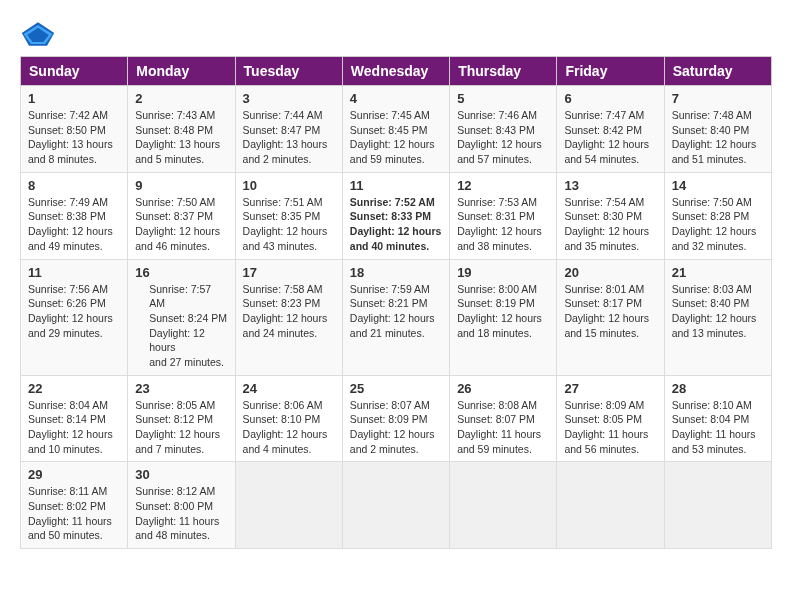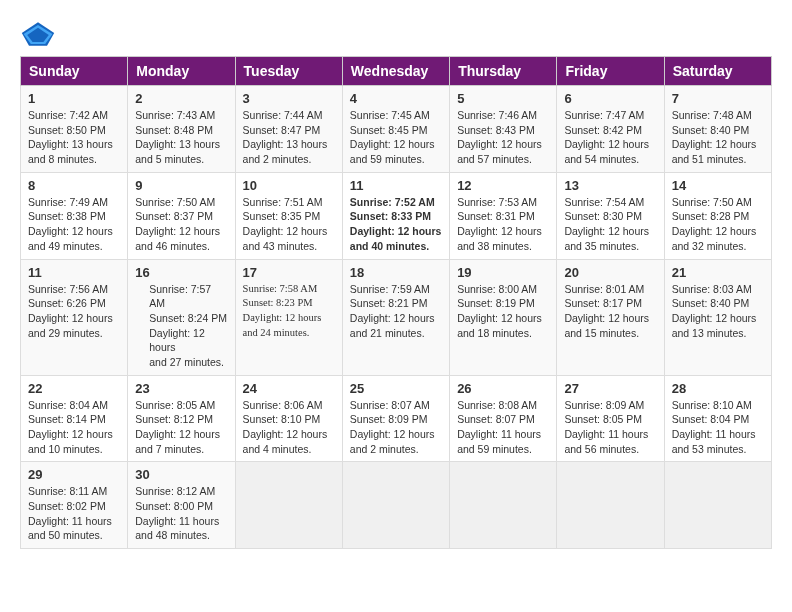--- a/index.html
+++ b/index.html
@@ -233,21 +233,21 @@
         </td>
         <td>
           <span class="day-number">16</span>
           <div class="day-info" style="white-space: pre-line; margin-left: 14px;">Sunrise: 7:57 AM
 Sunset: 8:24 PM
 Daylight: 12 hours
 and 27 minutes.</div>
         </td>
         <td>
           <span class="day-number">17</span>
-          <div class="day-info" style="white-space: pre-line; font-family: Liberation Serif, serif;">Sunrise: 7:58 AM
+          <div class="day-info" style="white-space: pre-line;">Sunrise: 7:58 AM
 Sunset: 8:23 PM
 Daylight: 12 hours
 and 24 minutes.</div>
         </td>
         <td>
           <span class="day-number">18</span>
           <div class="day-info" style="white-space: pre-line;">Sunrise: 7:59 AM
 Sunset: 8:21 PM
 Daylight: 12 hours
 and 21 minutes.</div>

